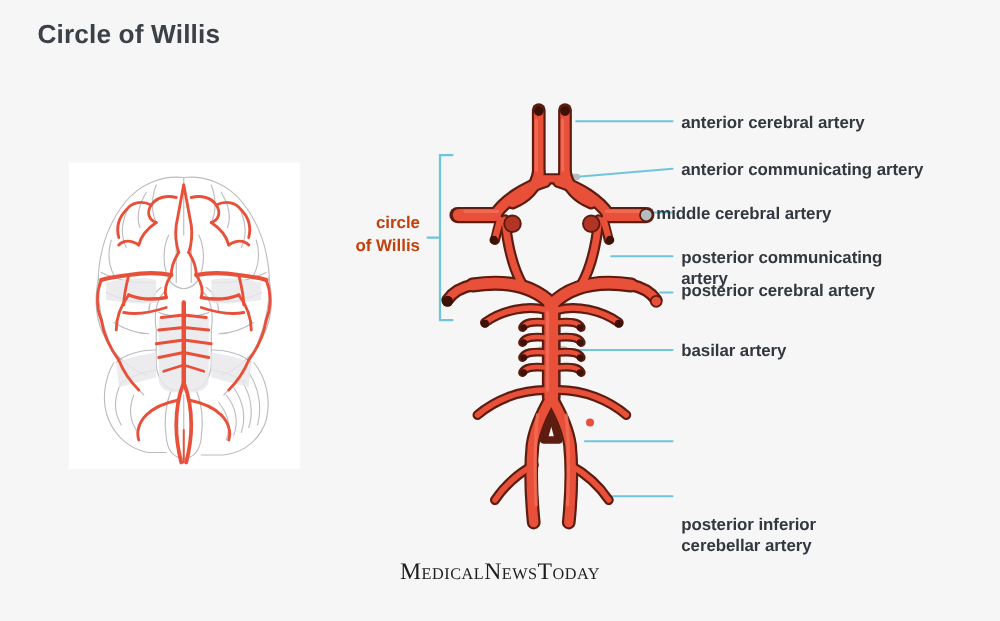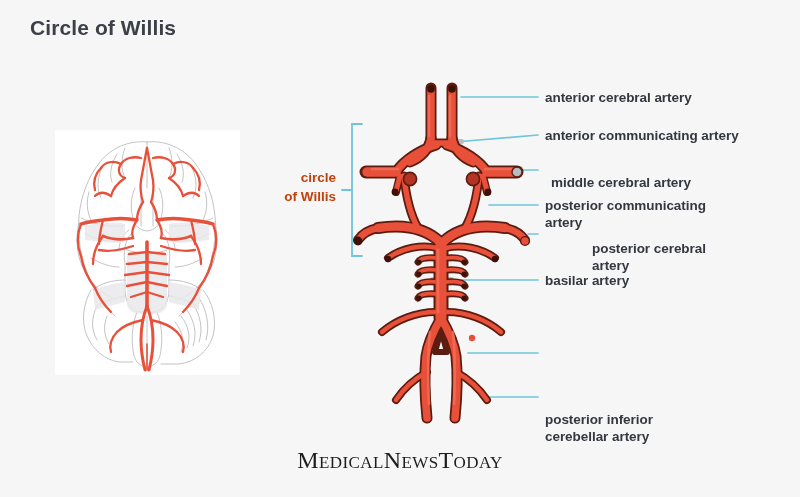--- a/index.html
+++ b/index.html
@@ -67,21 +67,21 @@
     text-align: right;
     white-space: pre-line;
   }
   .logo {
     position: absolute;
     left: 0;
     top: 447px;
     width: 800px;
     text-align: center;
     font-family: "Liberation Serif", serif;
-    font-size: 24px;
+    font-size: 19px;
     font-variant: small-caps;
     letter-spacing: 0.4px;
     color: #1d1d20;
   }
 </style>
 </head>
 <body>
 
 <div id="root">
 
@@ -388,25 +388,25 @@
     </g>
   </svg>
 
   <div class="bracket-label" style="left:258px; top:168px; width:78px;">circle
 of Willis</div>
 
   <div class="label" style="left:545px; top:127px;">anterior communicating artery</div>
 
   <div class="label" style="left:545px; top:89px;">anterior cerebral artery</div>
 
-  <div class="label" style="left:551px; top:162px;margin-top:12px;">middle cerebral artery</div>
+  <div class="label" style="left:525px; top:162px;">middle cerebral artery</div>
 
   <div class="label" style="left:545px; top:197px;">posterior communicating artery</div>
 
-  <div class="label" style="left:545px; top:240px;margin-left:47px;">posterior cerebral artery</div>
+  <div class="label" style="left:545px; top:224px;">posterior cerebral artery</div>
 
   <div class="label" style="left:545px; top:272px;">basilar artery</div>
 
 
   <div class="label" style="left:545px; top:388px;margin-top:23px;">posterior inferior
 cerebellar artery</div>
 
   <div class="logo">MedicalNewsToday</div>
 
 </div>

